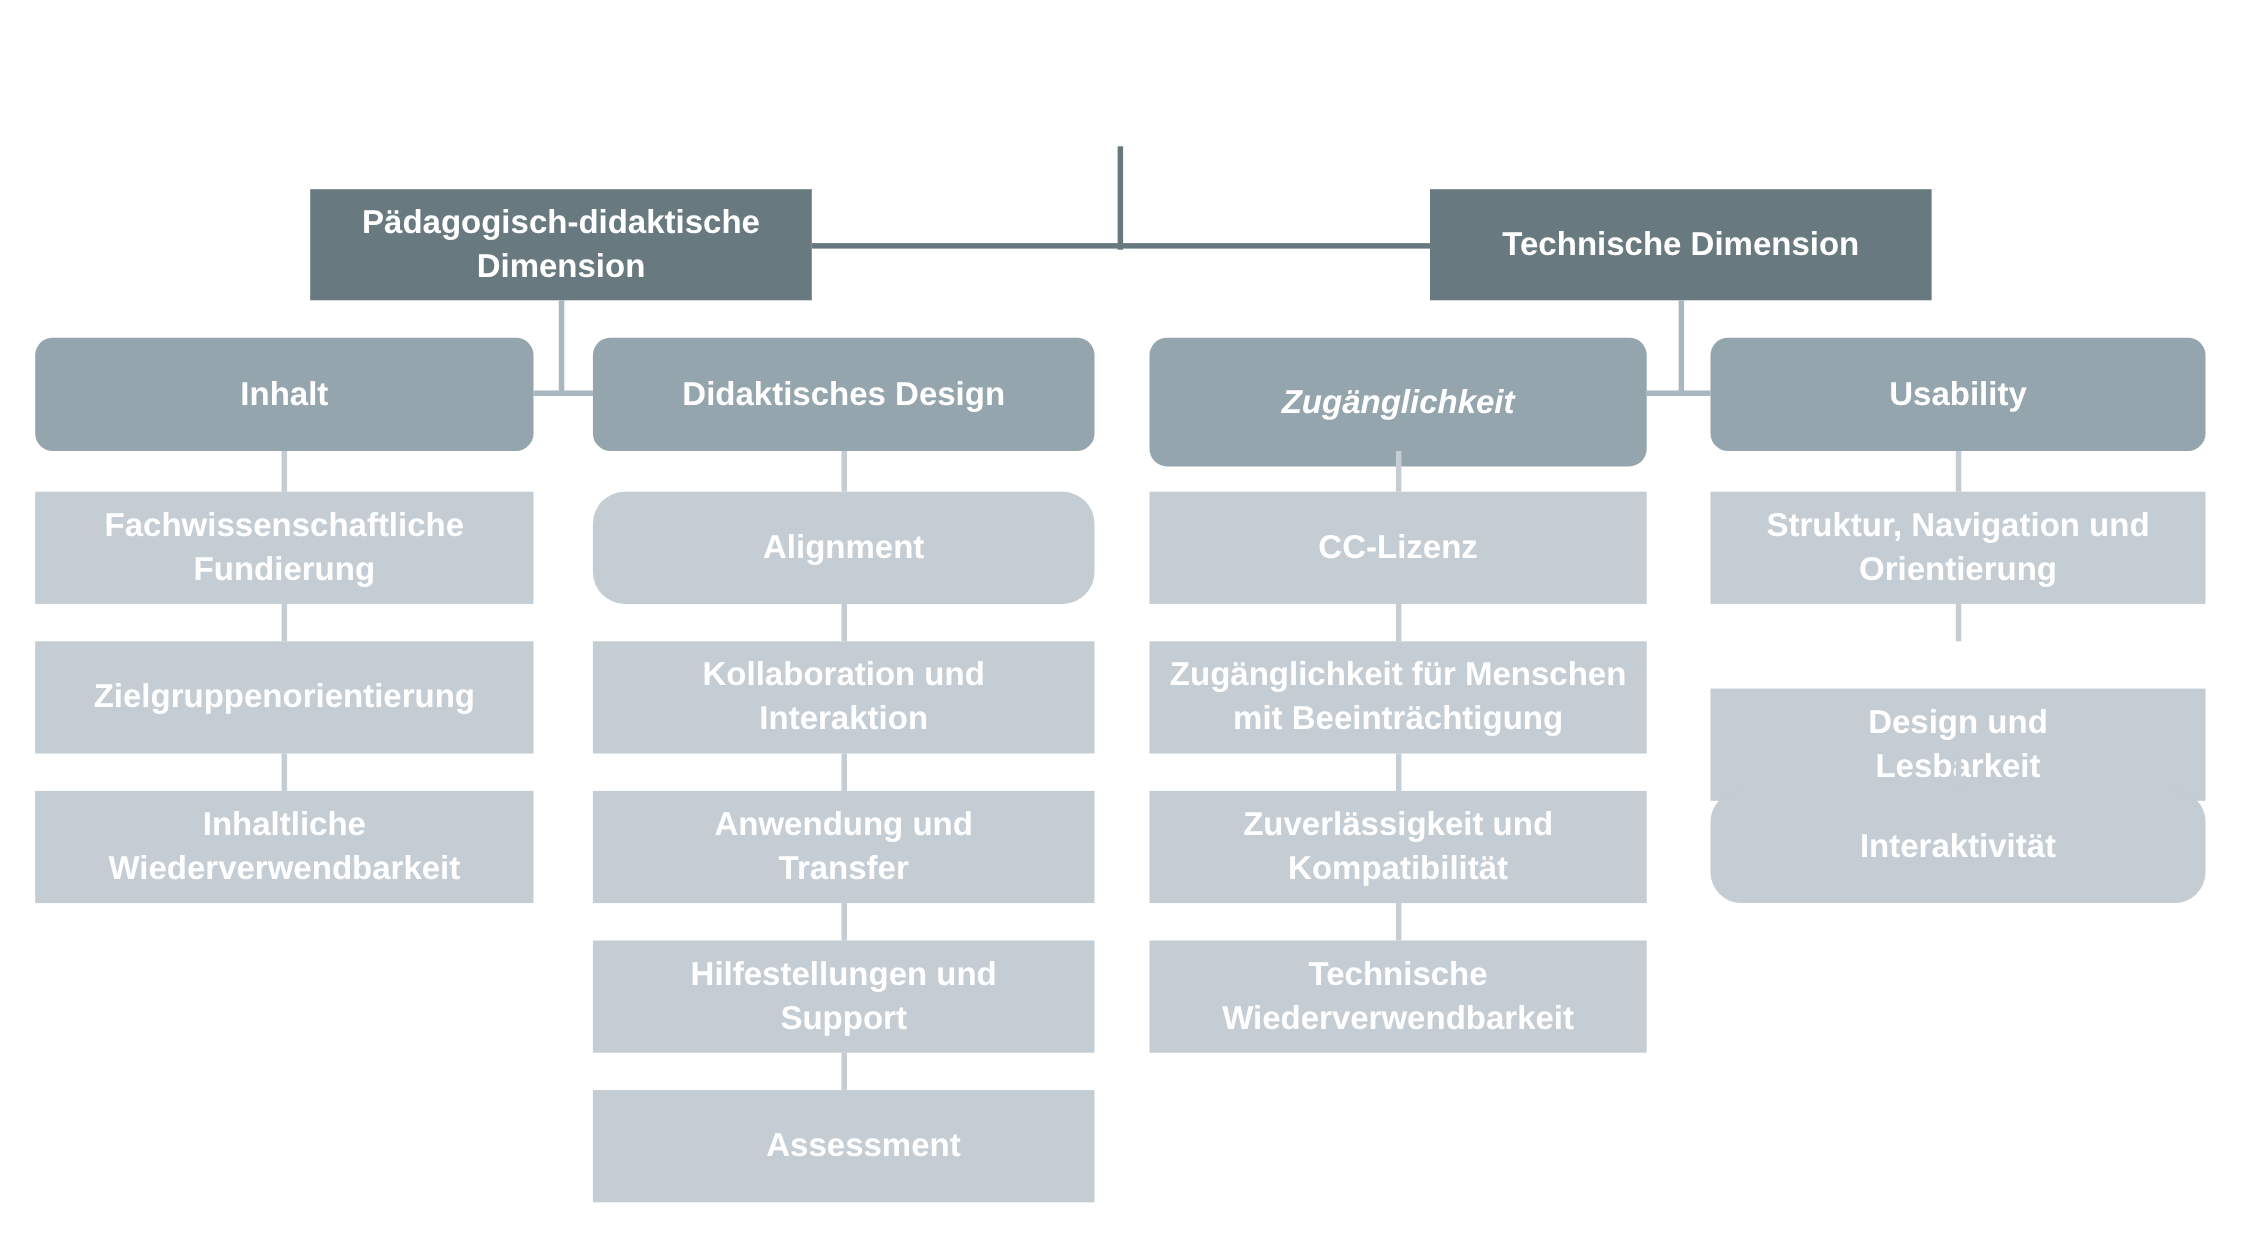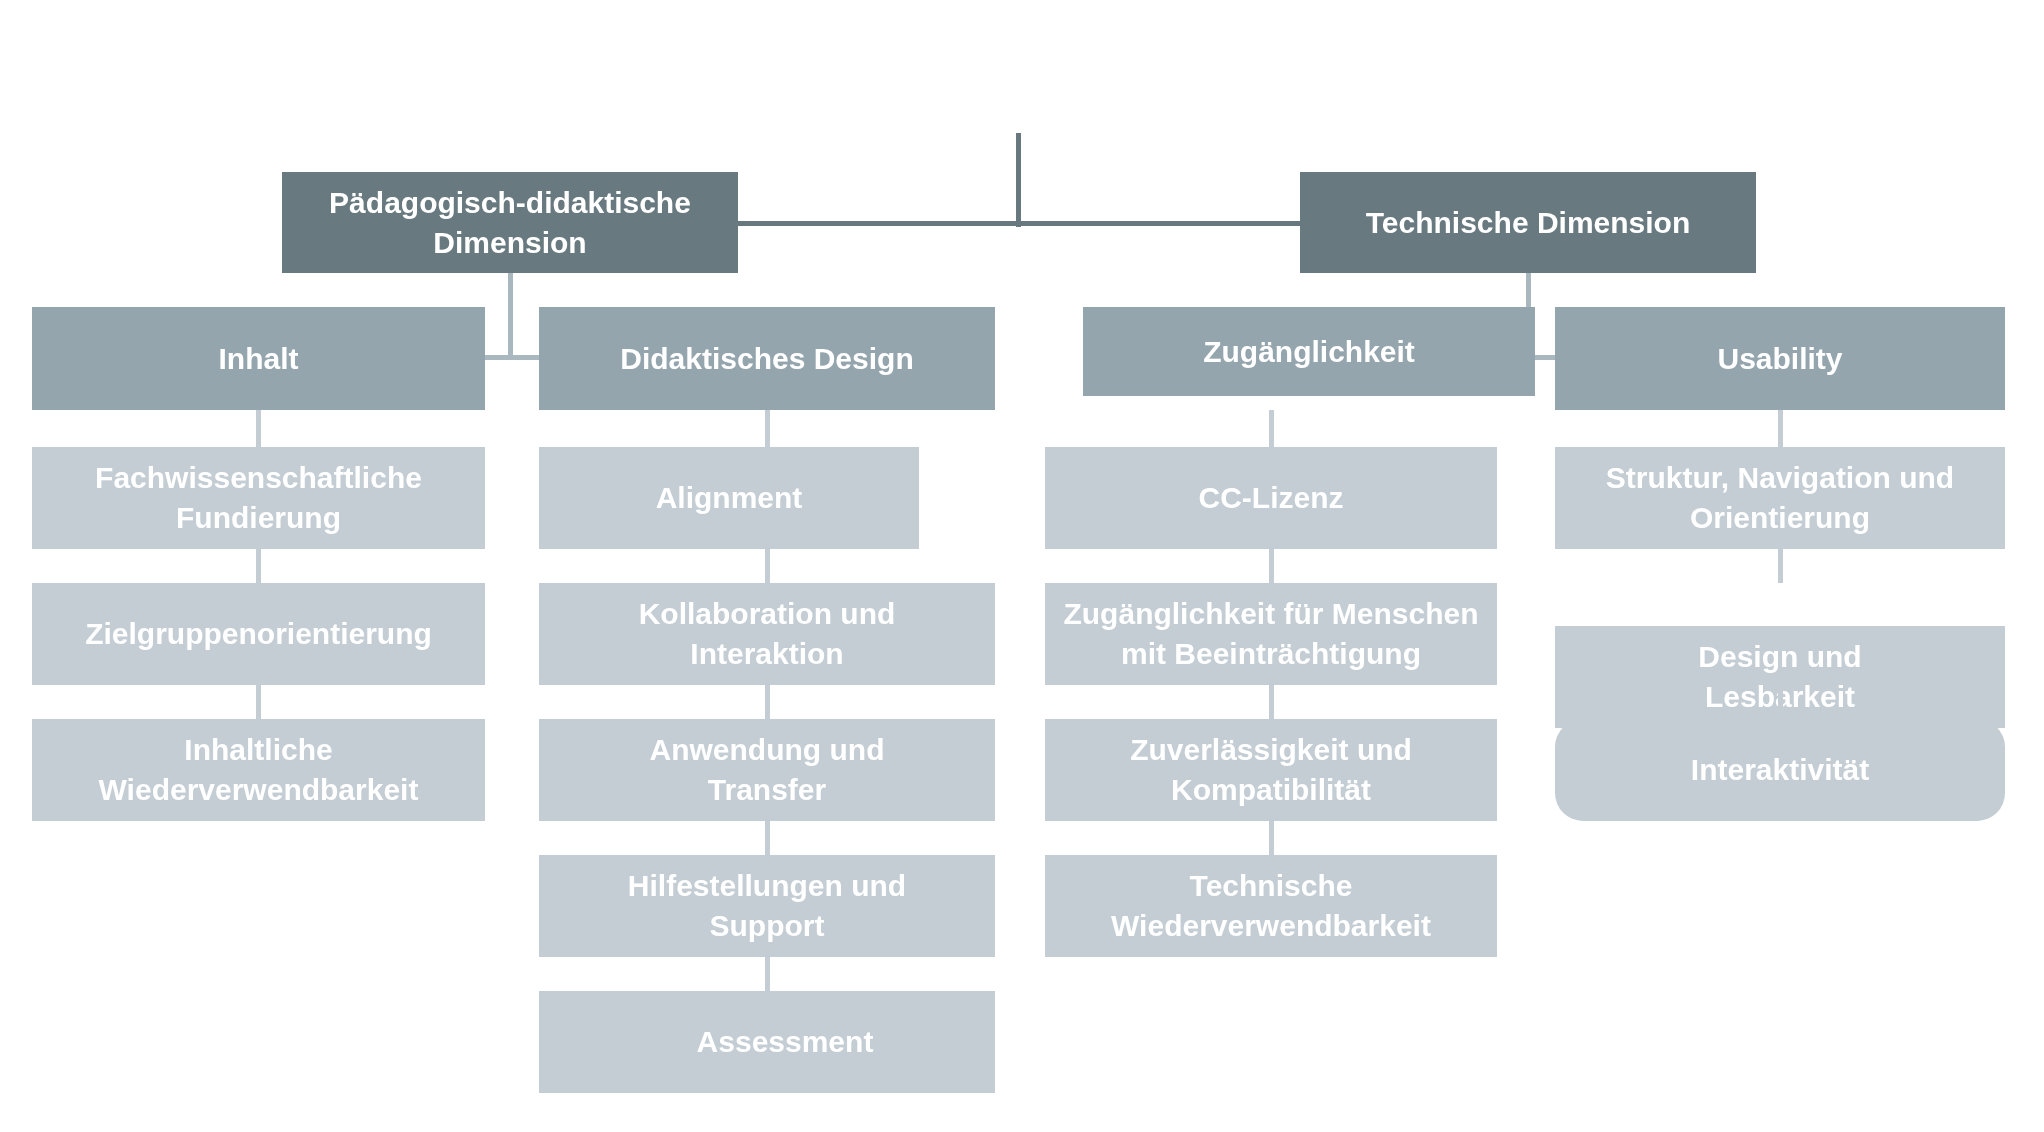--- a/index.html
+++ b/index.html
@@ -23,21 +23,21 @@
     text-align: center;
     color: var(--text, #ffffff);
     font-weight: bold;
     font-size: 30px;
     line-height: 40px;
     white-space: pre-line;
     box-sizing: border-box;
   }
   .lvl1 { background: var(--c-root, #3d4e54); }
   .lvl2 { background: var(--c-dim,  #68797f); }
-  .lvl3 { background: var(--c-head, #95a5ad); }
+  .lvl3 { background: var(--c-head, #95a5ad); border-radius: 16px; }
   .child{ background: var(--c-child,#c3cdd3); }
   .line { position: absolute; }
   .line.dark { background: var(--c-line-dark, #67787f); }
   .line.mid  { background: var(--c-line-mid,  #a9b7be); }
   .line.light{ background: var(--c-line-light,#c3cdd3); }
 </style>
 </head>
 <body>
 
 <div class="stage">
@@ -51,36 +51,36 @@
     <div class="line light" style="left: 256px; top: 410px; width: 5px; height: 37px;"></div>
     <div class="node child" style="left: 32px; top: 447px; width: 453px; height: 102px;">Fachwissenschaftliche
 Fundierung</div>
     <div class="line light" style="left: 256px; top: 549px; width: 5px; height: 34px;"></div>
     <div class="node child" style="left: 32px; top: 583px; width: 453px; height: 102px;">Zielgruppenorientierung</div>
     <div class="line light" style="left: 256px; top: 685px; width: 5px; height: 34px;"></div>
     <div class="node child" style="left: 32px; top: 719px; width: 453px; height: 102px;">Inhaltliche
 Wiederverwendbarkeit</div>
     <div class="node lvl3" style="left: 539px; top: 307px; width: 456px; height: 103px;">Didaktisches Design</div>
     <div class="line light" style="left: 765px; top: 410px; width: 5px; height: 37px;"></div>
-    <div class="node child" style="left: 539px; top: 447px; width: 380px; height: 102px;">Alignment</div>
+    <div class="node child" style="left: 539px; top: 447px; width: 456px; height: 102px; border-radius: 29px;">Alignment</div>
     <div class="line light" style="left: 765px; top: 549px; width: 5px; height: 34px;"></div>
     <div class="node child" style="left: 539px; top: 583px; width: 456px; height: 102px;">Kollaboration und
 Interaktion</div>
     <div class="line light" style="left: 765px; top: 685px; width: 5px; height: 34px;"></div>
     <div class="node child" style="left: 539px; top: 719px; width: 456px; height: 102px;">Anwendung und
 Transfer</div>
     <div class="line light" style="left: 765px; top: 821px; width: 5px; height: 34px;"></div>
     <div class="node child" style="left: 539px; top: 855px; width: 456px; height: 102px;">Hilfestellungen und
 Support</div>
     <div class="line light" style="left: 765px; top: 957px; width: 5px; height: 34px;"></div>
     <div class="node child" style="left: 539px; top: 991px; width: 456px; height: 102px; padding-left: 36px;">Assessment</div>
     <div class="node lvl2" style="left: 1300px; top: 172px; width: 456px; height: 101px;">Technische Dimension</div>
     <div class="line mid" style="left: 1526px; top: 273px; width: 5px; height: 87px;"></div>
     <div class="line mid" style="left: 1497px; top: 355px; width: 58px; height: 5px;"></div>
-    <div class="node lvl3" style="left: 1083px; top: 307px; width: 452px; height: 89px;">Zugänglichkeit</div>
+    <div class="node lvl3" style="left: 1045px; top: 307px; width: 452px; height: 117px; font-style: italic;">Zugänglichkeit</div>
     <div class="line light" style="left: 1269px; top: 410px; width: 5px; height: 37px;"></div>
     <div class="node child" style="left: 1045px; top: 447px; width: 452px; height: 102px;">CC-Lizenz</div>
     <div class="line light" style="left: 1269px; top: 549px; width: 5px; height: 34px;"></div>
     <div class="node child" style="left: 1045px; top: 583px; width: 452px; height: 102px;">Zugänglichkeit für Menschen
 mit Beeinträchtigung</div>
     <div class="line light" style="left: 1269px; top: 685px; width: 5px; height: 34px;"></div>
     <div class="node child" style="left: 1045px; top: 719px; width: 452px; height: 102px;">Zuverlässigkeit und
 Kompatibilität</div>
     <div class="line light" style="left: 1269px; top: 821px; width: 5px; height: 34px;"></div>
     <div class="node child" style="left: 1045px; top: 855px; width: 452px; height: 102px;">Technische

